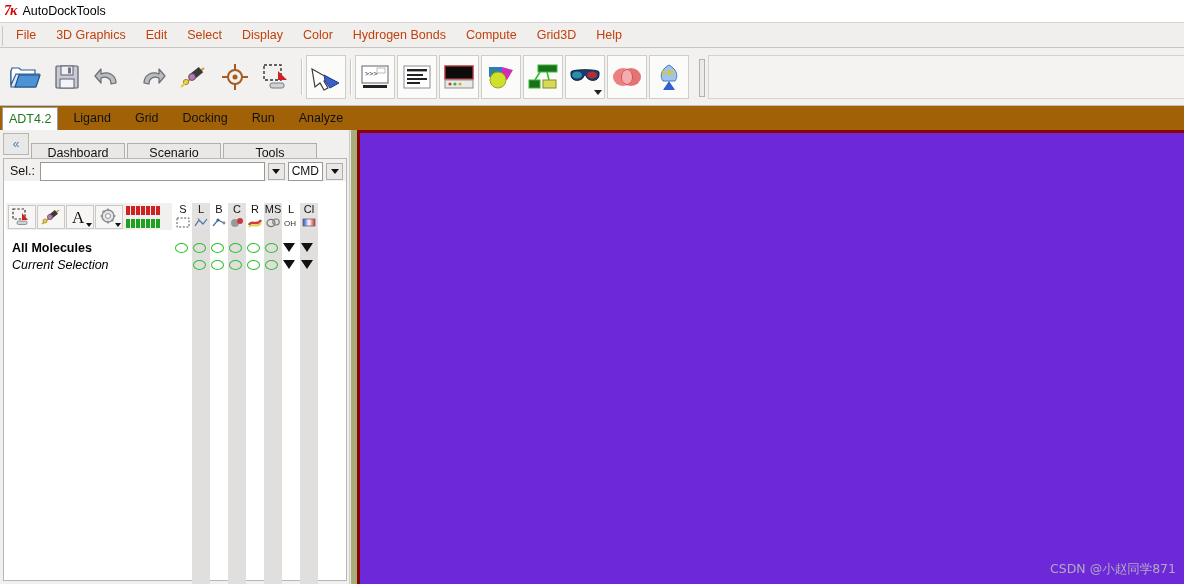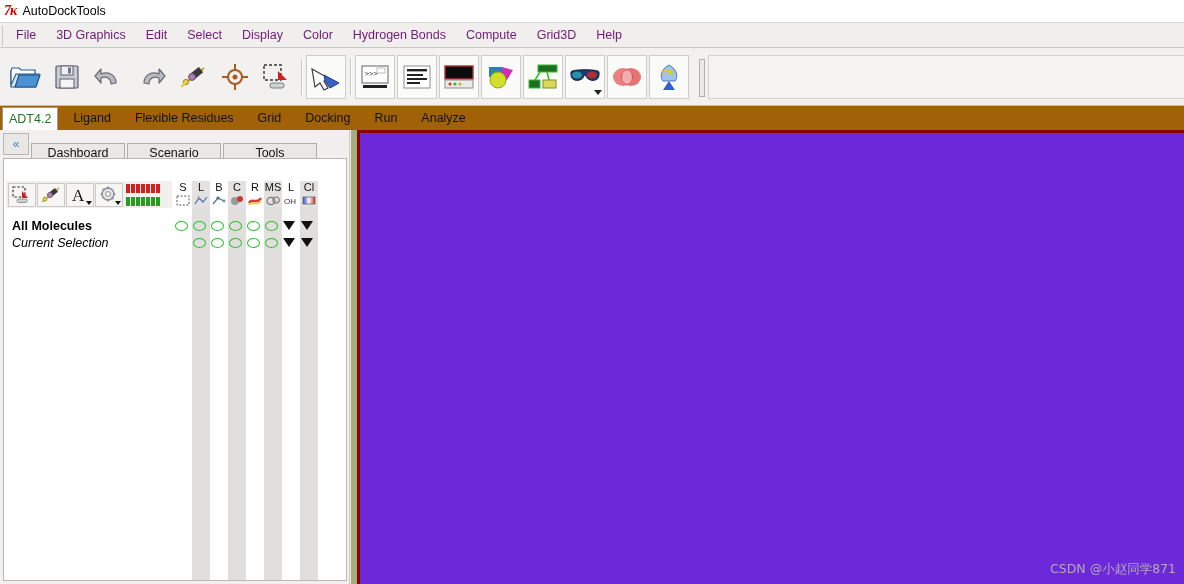--- a/index.html
+++ b/index.html
@@ -32,21 +32,21 @@
     border-top:1px solid #d8d6d2;
     border-bottom:1px solid #c8c6c2;
     display:flex;align-items:center;box-sizing:border-box;
     padding-left:6px;
   }
   .menubar::before{
     content:"";position:absolute;left:2px;top:3px;width:1px;height:20px;
     background:#c9c7c3;
   }
   .menu-item{
-    padding:3px 10px;font-size:12.5px;color:#701a75;white-space:nowrap;cursor:default;
+    padding:3px 10px;font-size:12.5px;color:#c2410c;white-space:nowrap;cursor:default;
   }
 
   
   .toolbar{
     position:absolute;left:0;top:48px;width:1184px;height:58px;
     background:#f2f1ef;
     border-bottom:1px solid #c0bfbb;
     box-sizing:border-box;display:flex;align-items:center;padding-left:4px;
   }
   .tbtn{
@@ -396,40 +396,54 @@
       </svg>
     </div>
 
     <div class="grip"></div>
     <div class="toolbar-rest"></div>
   </div>
 
   <div class="modbar">
     <div class="modtab active">ADT4.2</div>
     <div class="modtab">Ligand</div>
-    <div class="modtab">Flexible Residues</div>
     <div class="modtab">Grid</div>
     <div class="modtab">Docking</div>
     <div class="modtab">Run</div>
     <div class="modtab">Analyze</div>
   </div>
 
   <div class="leftpanel">
 
     <div class="navrow">
       <div class="collapse-btn">
         <span>«</span>
       </div>
       <div class="navbtn">Dashboard</div>
       <div class="navbtn">Scenario</div>
       <div class="navbtn">Tools</div>
     </div>
 
     <div class="panelbox">
 
+      <div class="selrow">
+        <span class="sellab">Sel.:</span>
+        <div class="combo">
+          <span class="cval"></span>
+        </div>
+        <div class="arrowbtn">
+          <i></i>
+        </div>
+        <div class="cmdbox">
+          <span class="cval">CMD</span>
+        </div>
+        <div class="arrowbtn">
+          <i></i>
+        </div>
+      </div>
 
       <div class="tableregion">
 
         <div class="stripes">
           <div class="stripe"></div>
           <div class="stripe on"></div>
           <div class="stripe"></div>
           <div class="stripe on"></div>
           <div class="stripe"></div>
           <div class="stripe on"></div>

